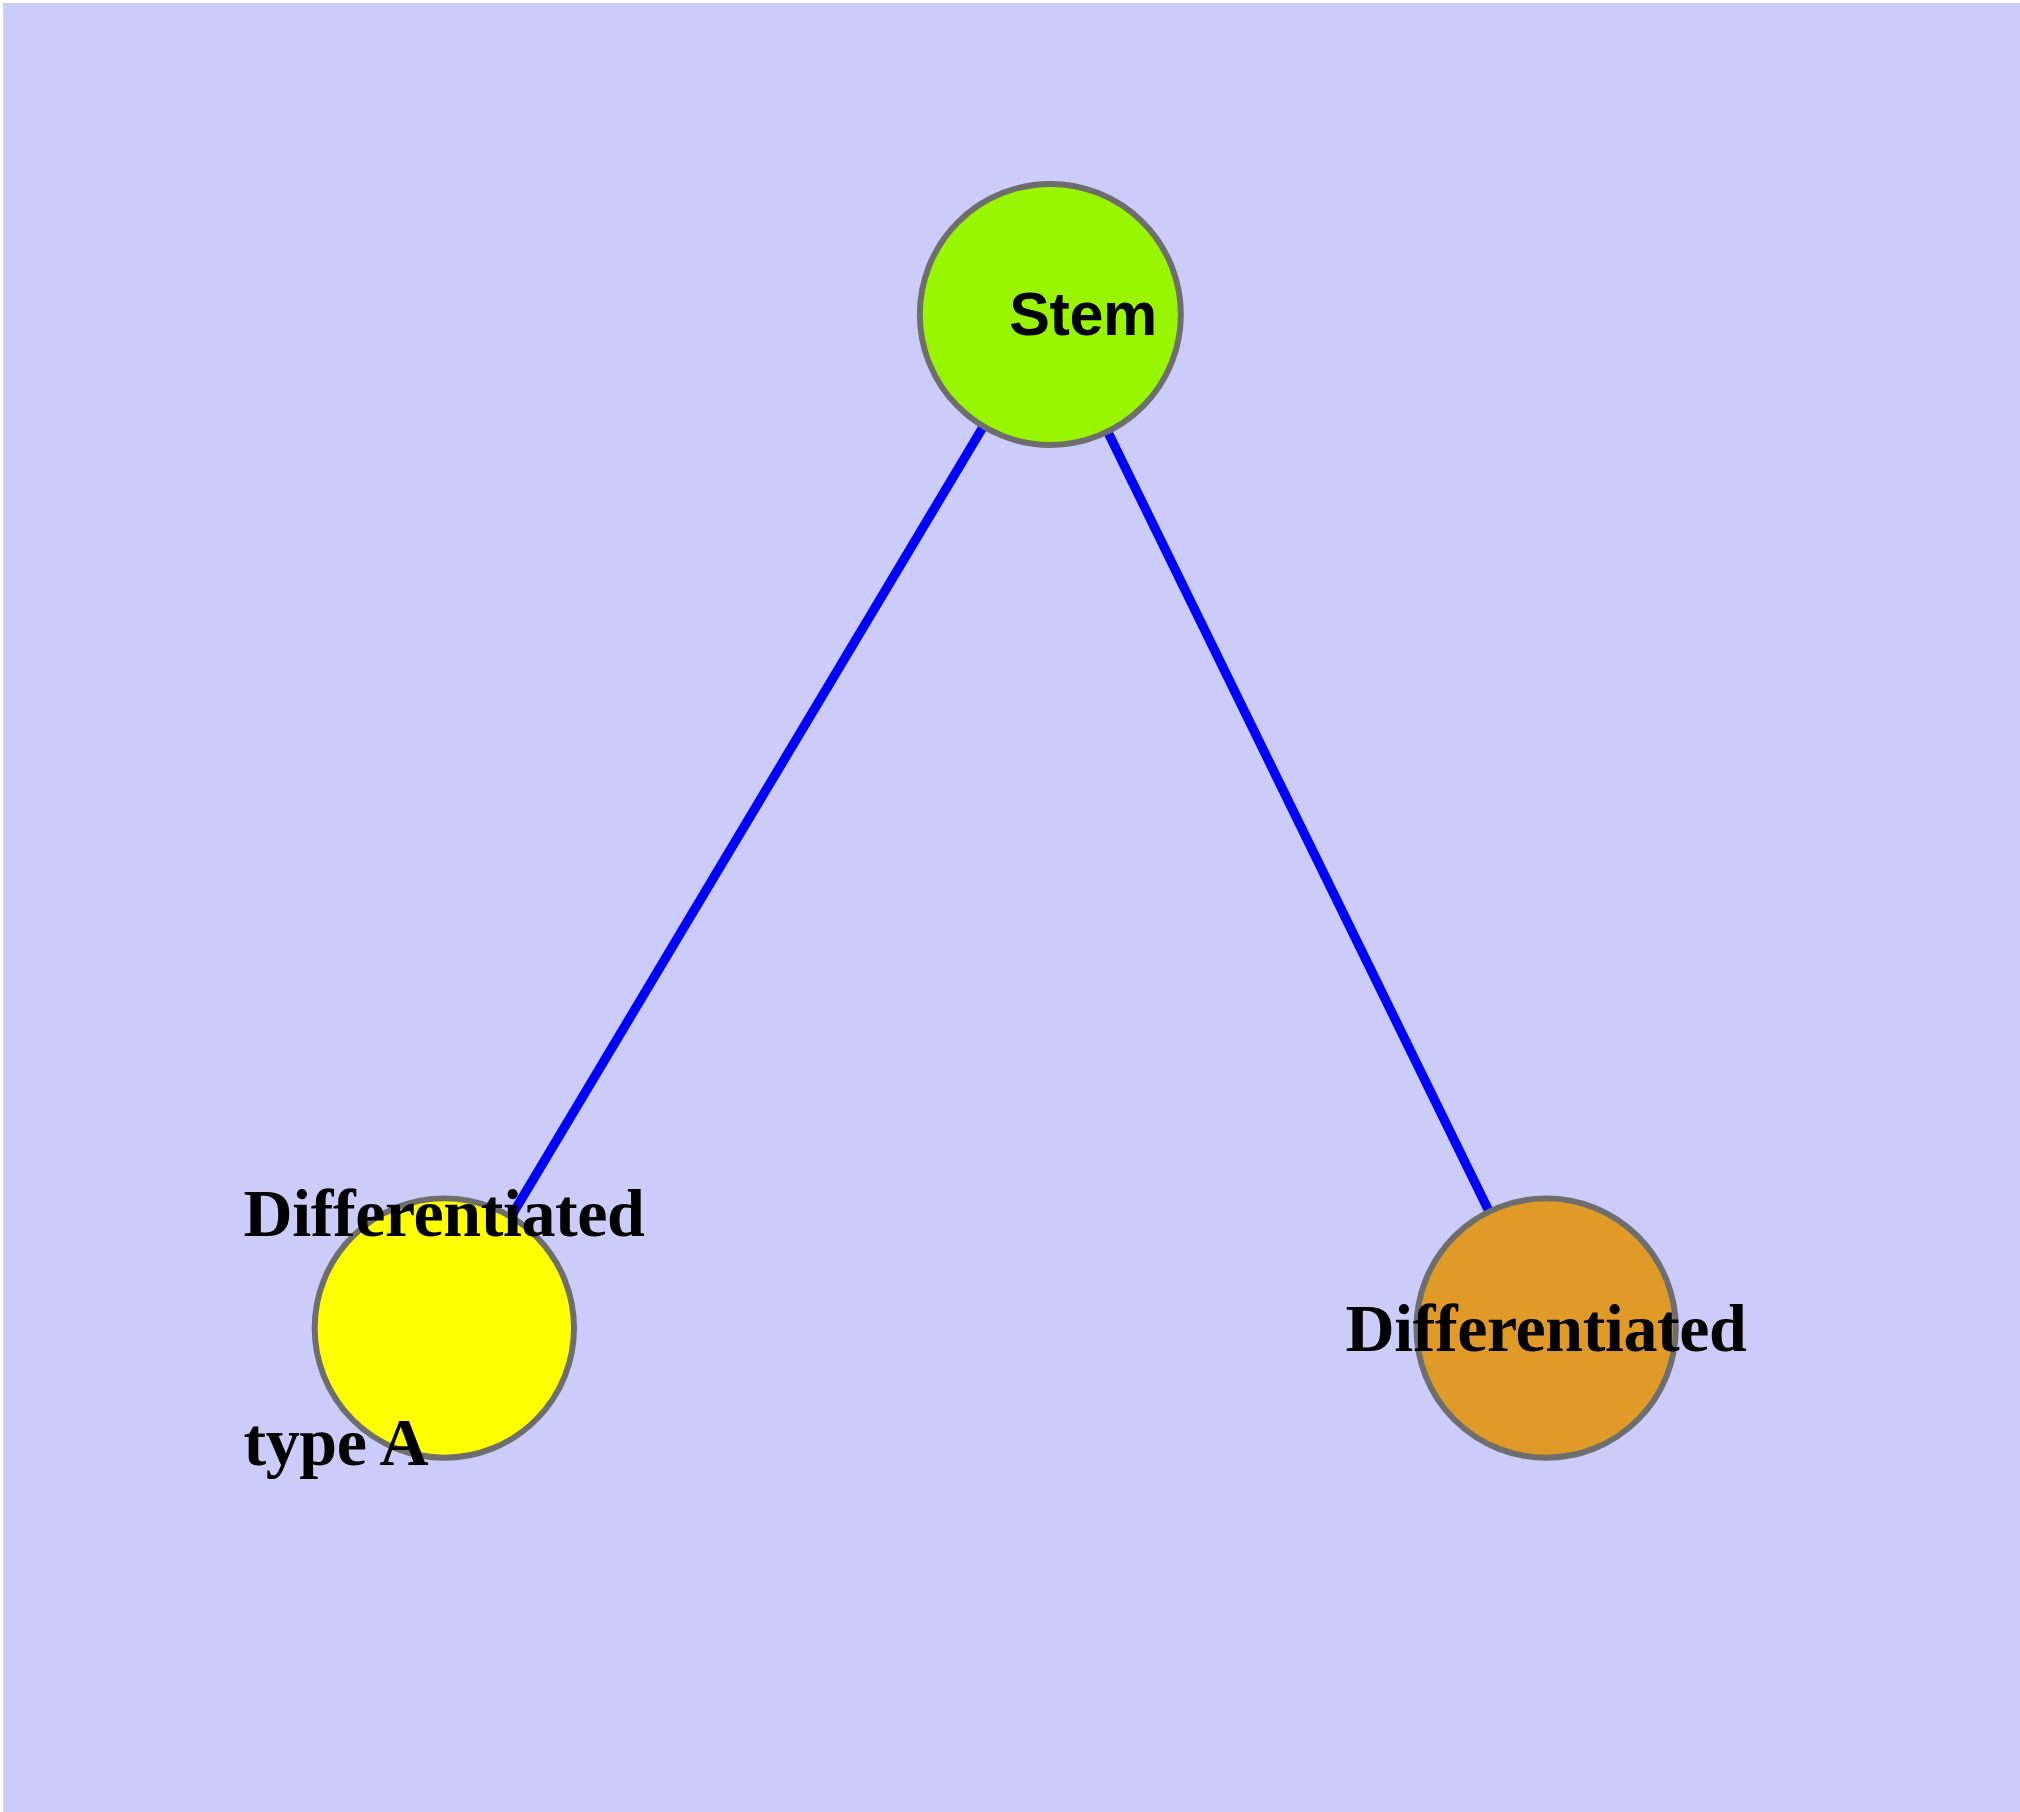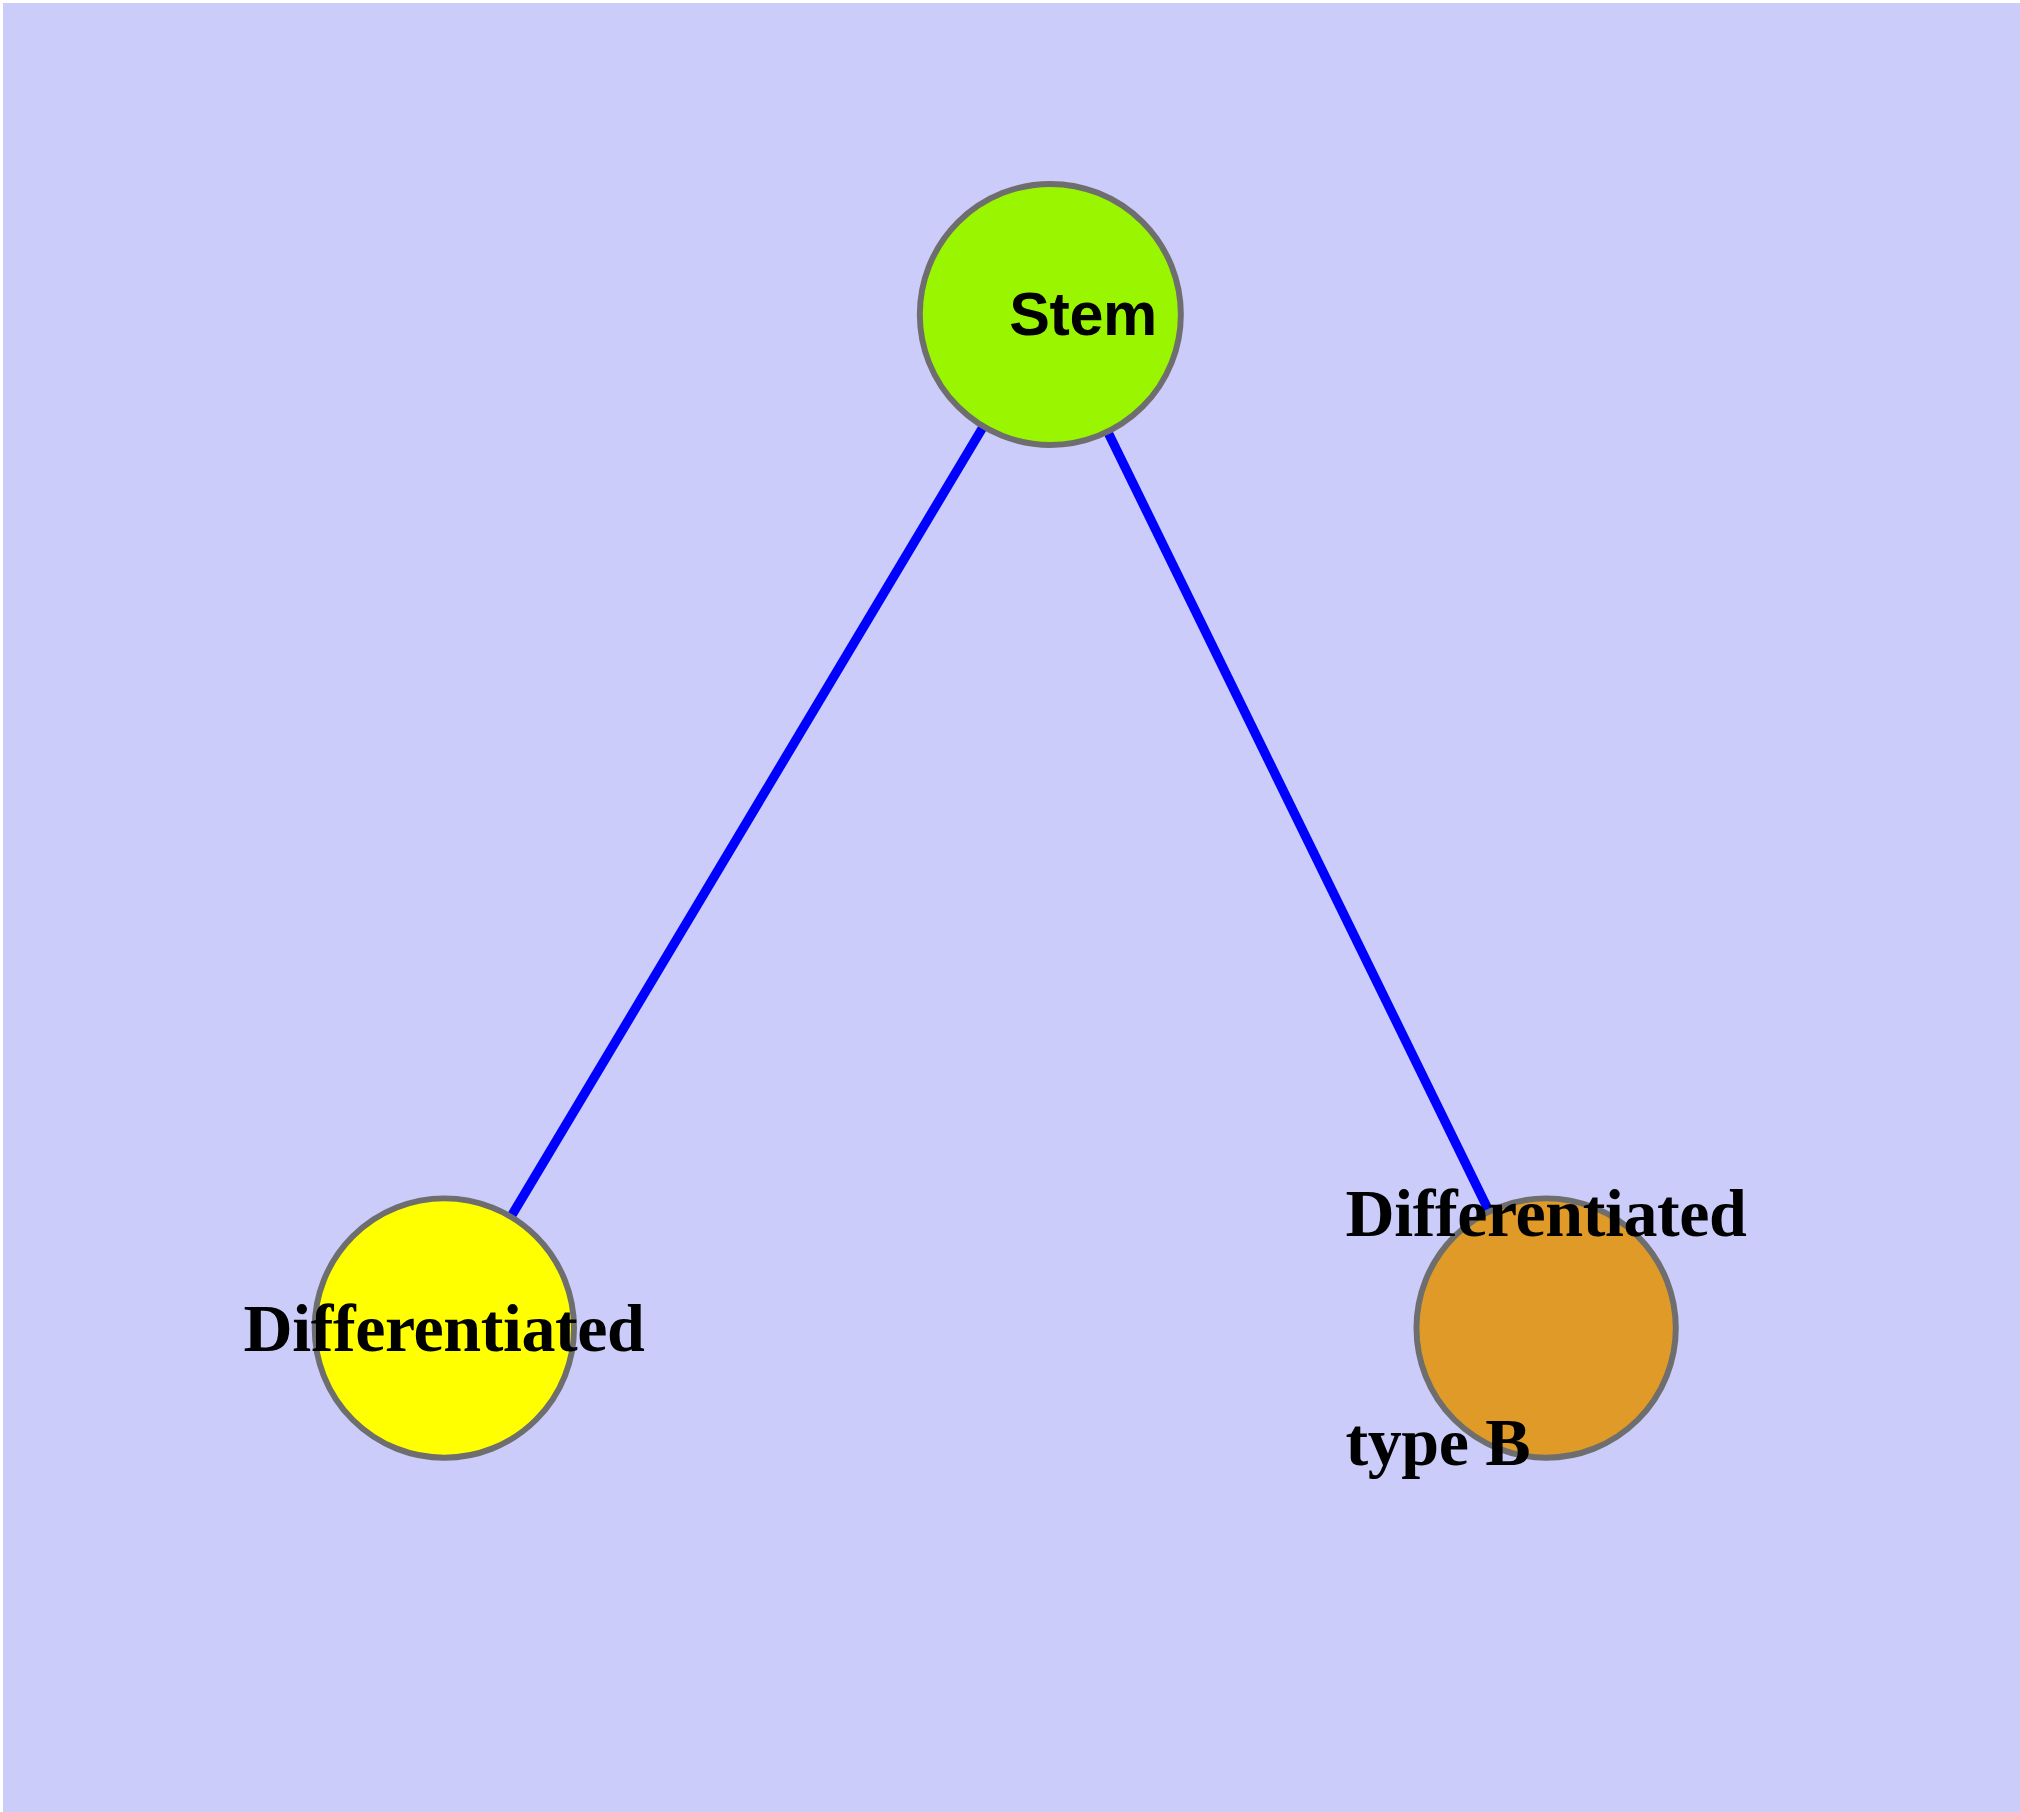--- a/index.html
+++ b/index.html
@@ -78,21 +78,21 @@
       <circle class="node-circle" cx="1239" cy="371" r="154" fill="#9af500"></circle>
     </g>
   </svg>
 
   <div class="node-label label-stem" style="left:1050px; top:314px;">
     <span>Stem</span>
   </div>
 
   <div class="node-label label-leaf" style="left:444px; top:1328px;">
     <div>Differentiated</div>
+    <div>type A</div>
   </div>
 
   <div class="node-label label-leaf" style="left:1546px; top:1328px;">
     <div>Differentiated</div>
-    <div>type B</div>
   </div>
 
 </div>
 
 
 </body></html>

